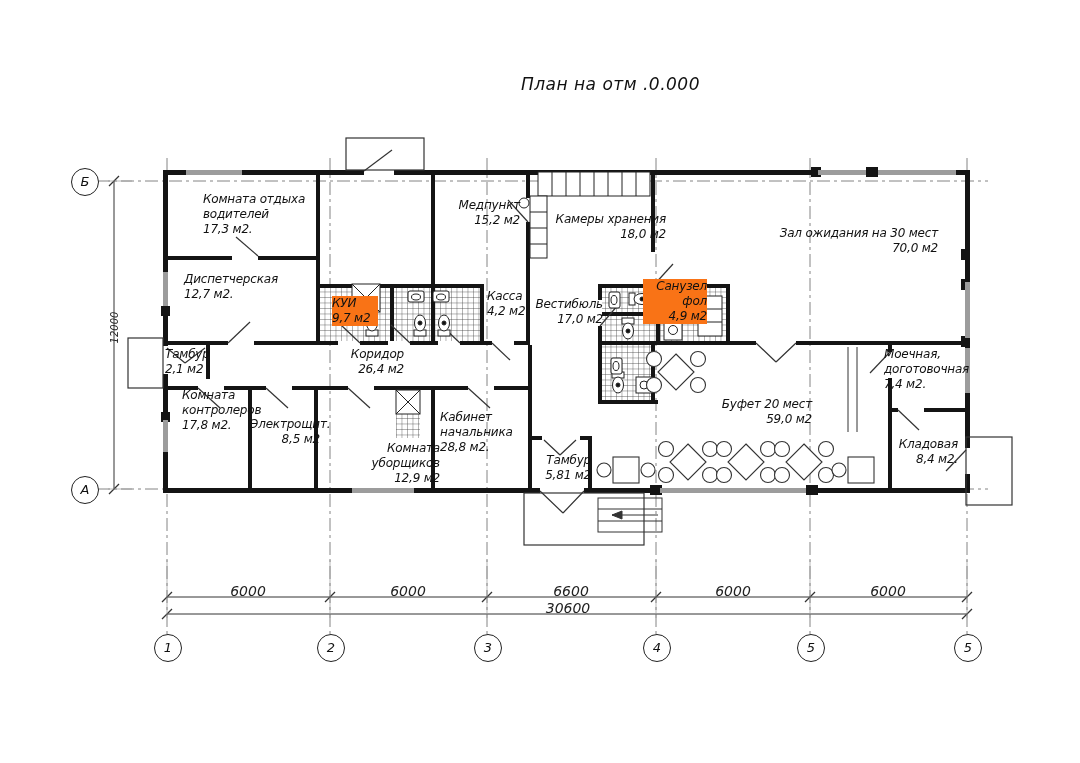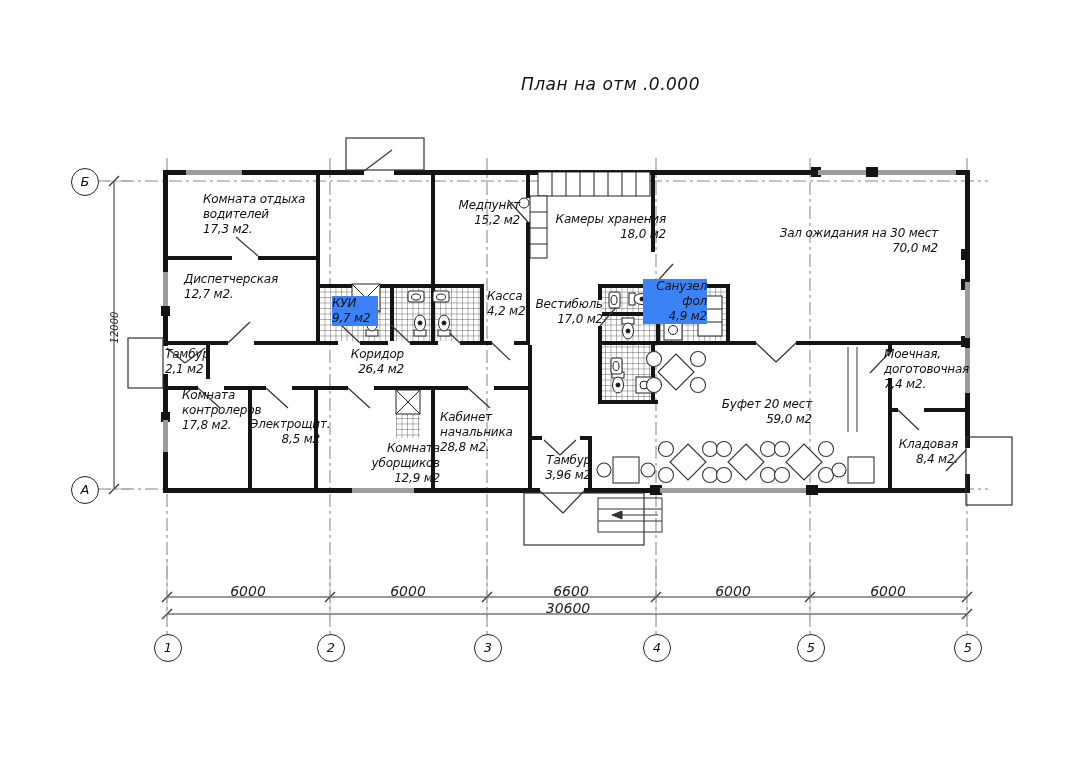--- a/index.html
+++ b/index.html
@@ -3,21 +3,21 @@
 <meta charset="utf-8">
 <style>
   html,body{margin:0;padding:0;background:#fff;}
   #stage{position:relative;width:1080px;height:763px;background:#fff;overflow:hidden;
          font-family:"DejaVu Sans","Liberation Sans",sans-serif;}
   svg{position:absolute;left:0;top:0;}
   .lbl{position:absolute;font-style:italic;font-size:12px;line-height:1.25;color:#111;
        white-space:pre-line;letter-spacing:-0.2px;}
   .lbl .nm,.lbl .ar{display:block;}
   .ctr{text-align:right;}
-  .bgw .nm,.bgw .ar{background:#3b82f6;}
+  .bgw .nm,.bgw .ar{background:#f97316;}
   .title{position:absolute;left:400px;top:74px;width:300px;text-align:right;
          font-size:17px;font-style:italic;color:#111;letter-spacing:0.5px;}
   .dim{position:absolute;width:60px;text-align:center;font-style:italic;font-size:14px;color:#222;}
   .dimv{position:absolute;left:84px;top:322px;width:60px;text-align:center;font-style:italic;
         font-size:10px;color:#222;transform:rotate(-90deg);}
   .bub{position:absolute;width:26px;height:26px;border:1.4px solid #222;border-radius:50%;
        text-align:center;line-height:26px;font-size:13px;font-style:italic;color:#111;background:#fff;}
 </style>
 </head>
 <body>
@@ -322,21 +322,21 @@
 <div class="lbl ctr bgw" style="left:643px;top:279px;width:64px"><span class="nm">Санузел
 фол</span><span class="ar">4,9 м2</span></div>
 <div class="lbl" style="left:165px;top:347px;width:50px"><span class="nm">Тамбур</span><span class="ar">2,1 м2</span></div>
 <div class="lbl ctr" style="left:340px;top:347px;width:64px"><span class="nm">Коридор</span><span class="ar">26,4 м2</span></div>
 <div class="lbl" style="left:182px;top:388px;width:100px"><span class="nm">Комната
 контролеров</span><span class="ar">17,8 м2.</span></div>
 <div class="lbl ctr" style="left:250px;top:417px;width:70px"><span class="nm">Электрощит.</span><span class="ar">8,5 м2</span></div>
 <div class="lbl ctr" style="left:318px;top:441px;width:122px"><span class="nm">Комната уборщиков</span><span class="ar">12,9 м2</span></div>
 <div class="lbl" style="left:440px;top:410px;width:90px"><span class="nm">Кабинет
 начальника</span><span class="ar">28,8 м2.</span></div>
-<div class="lbl ctr" style="left:527px;top:453px;width:64px"><span class="nm">Тамбур</span><span class="ar">3,96 м2</span></div>
+<div class="lbl ctr" style="left:527px;top:453px;width:64px"><span class="nm">Тамбур</span><span class="ar">5,81 м2</span></div>
 <div class="lbl ctr" style="left:694px;top:397px;width:118px"><span class="nm">Буфет 20 мест</span><span class="ar">59,0 м2</span></div>
 <div class="lbl" style="left:884px;top:347px;width:90px"><span class="nm">Моечная,
 доготовочная</span><span class="ar">7,4 м2.</span></div>
 <div class="lbl ctr" style="left:878px;top:437px;width:80px"><span class="nm">Кладовая</span><span class="ar">8,4 м2.</span></div>
 
 <div class="dim" style="left:218px;top:583px">6000</div>
 <div class="dim" style="left:378px;top:583px">6000</div>
 <div class="dim" style="left:541px;top:583px">6600</div>
 <div class="dim" style="left:703px;top:583px">6000</div>
 <div class="dim" style="left:858px;top:583px">6000</div>

